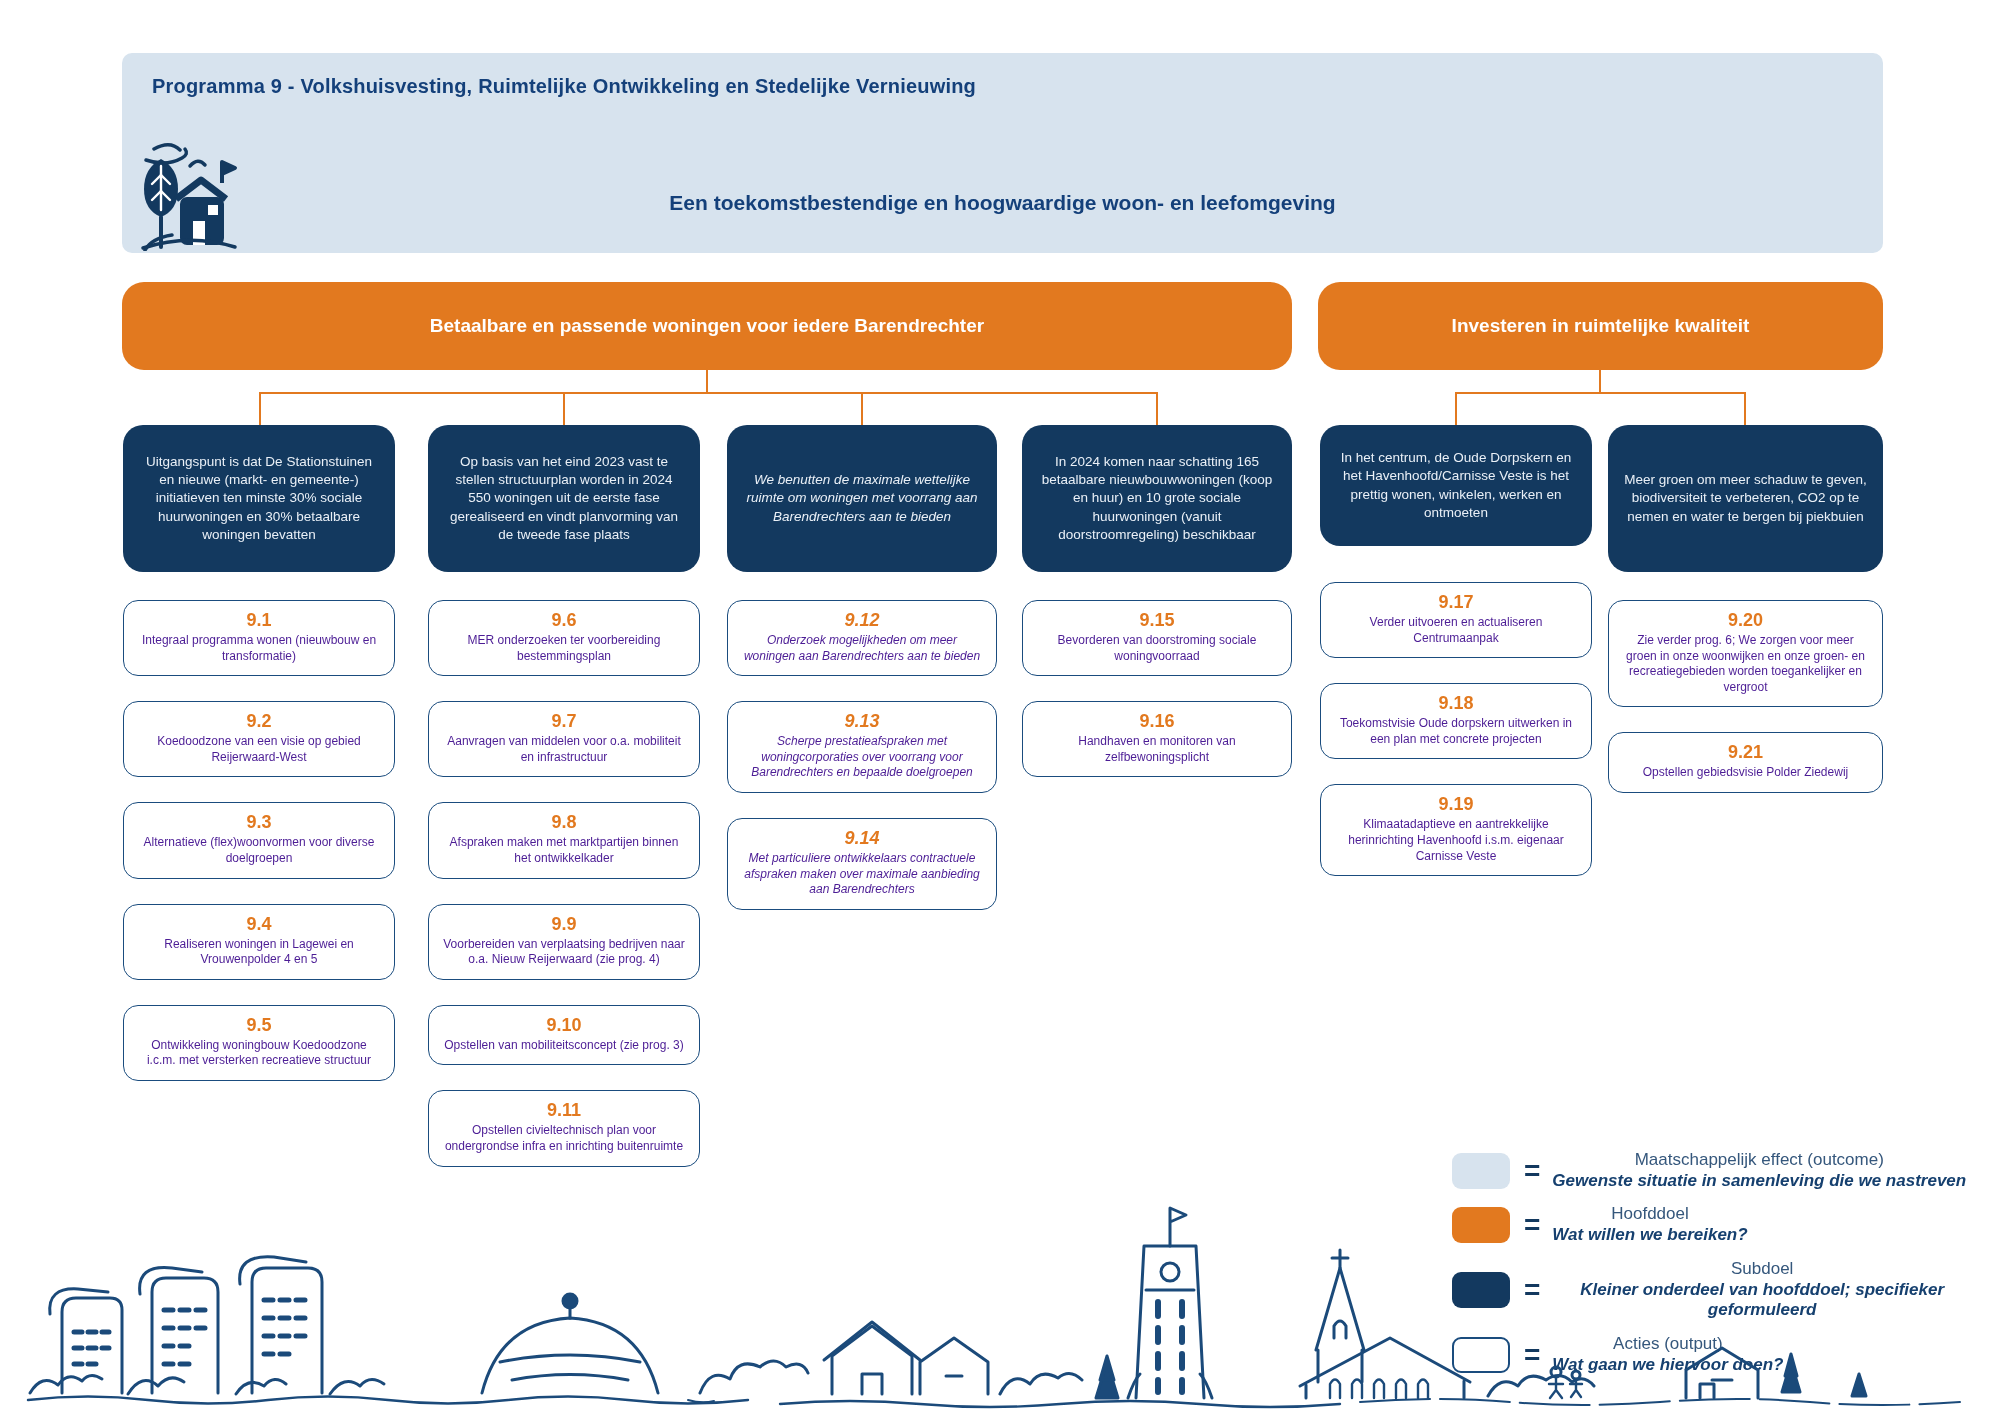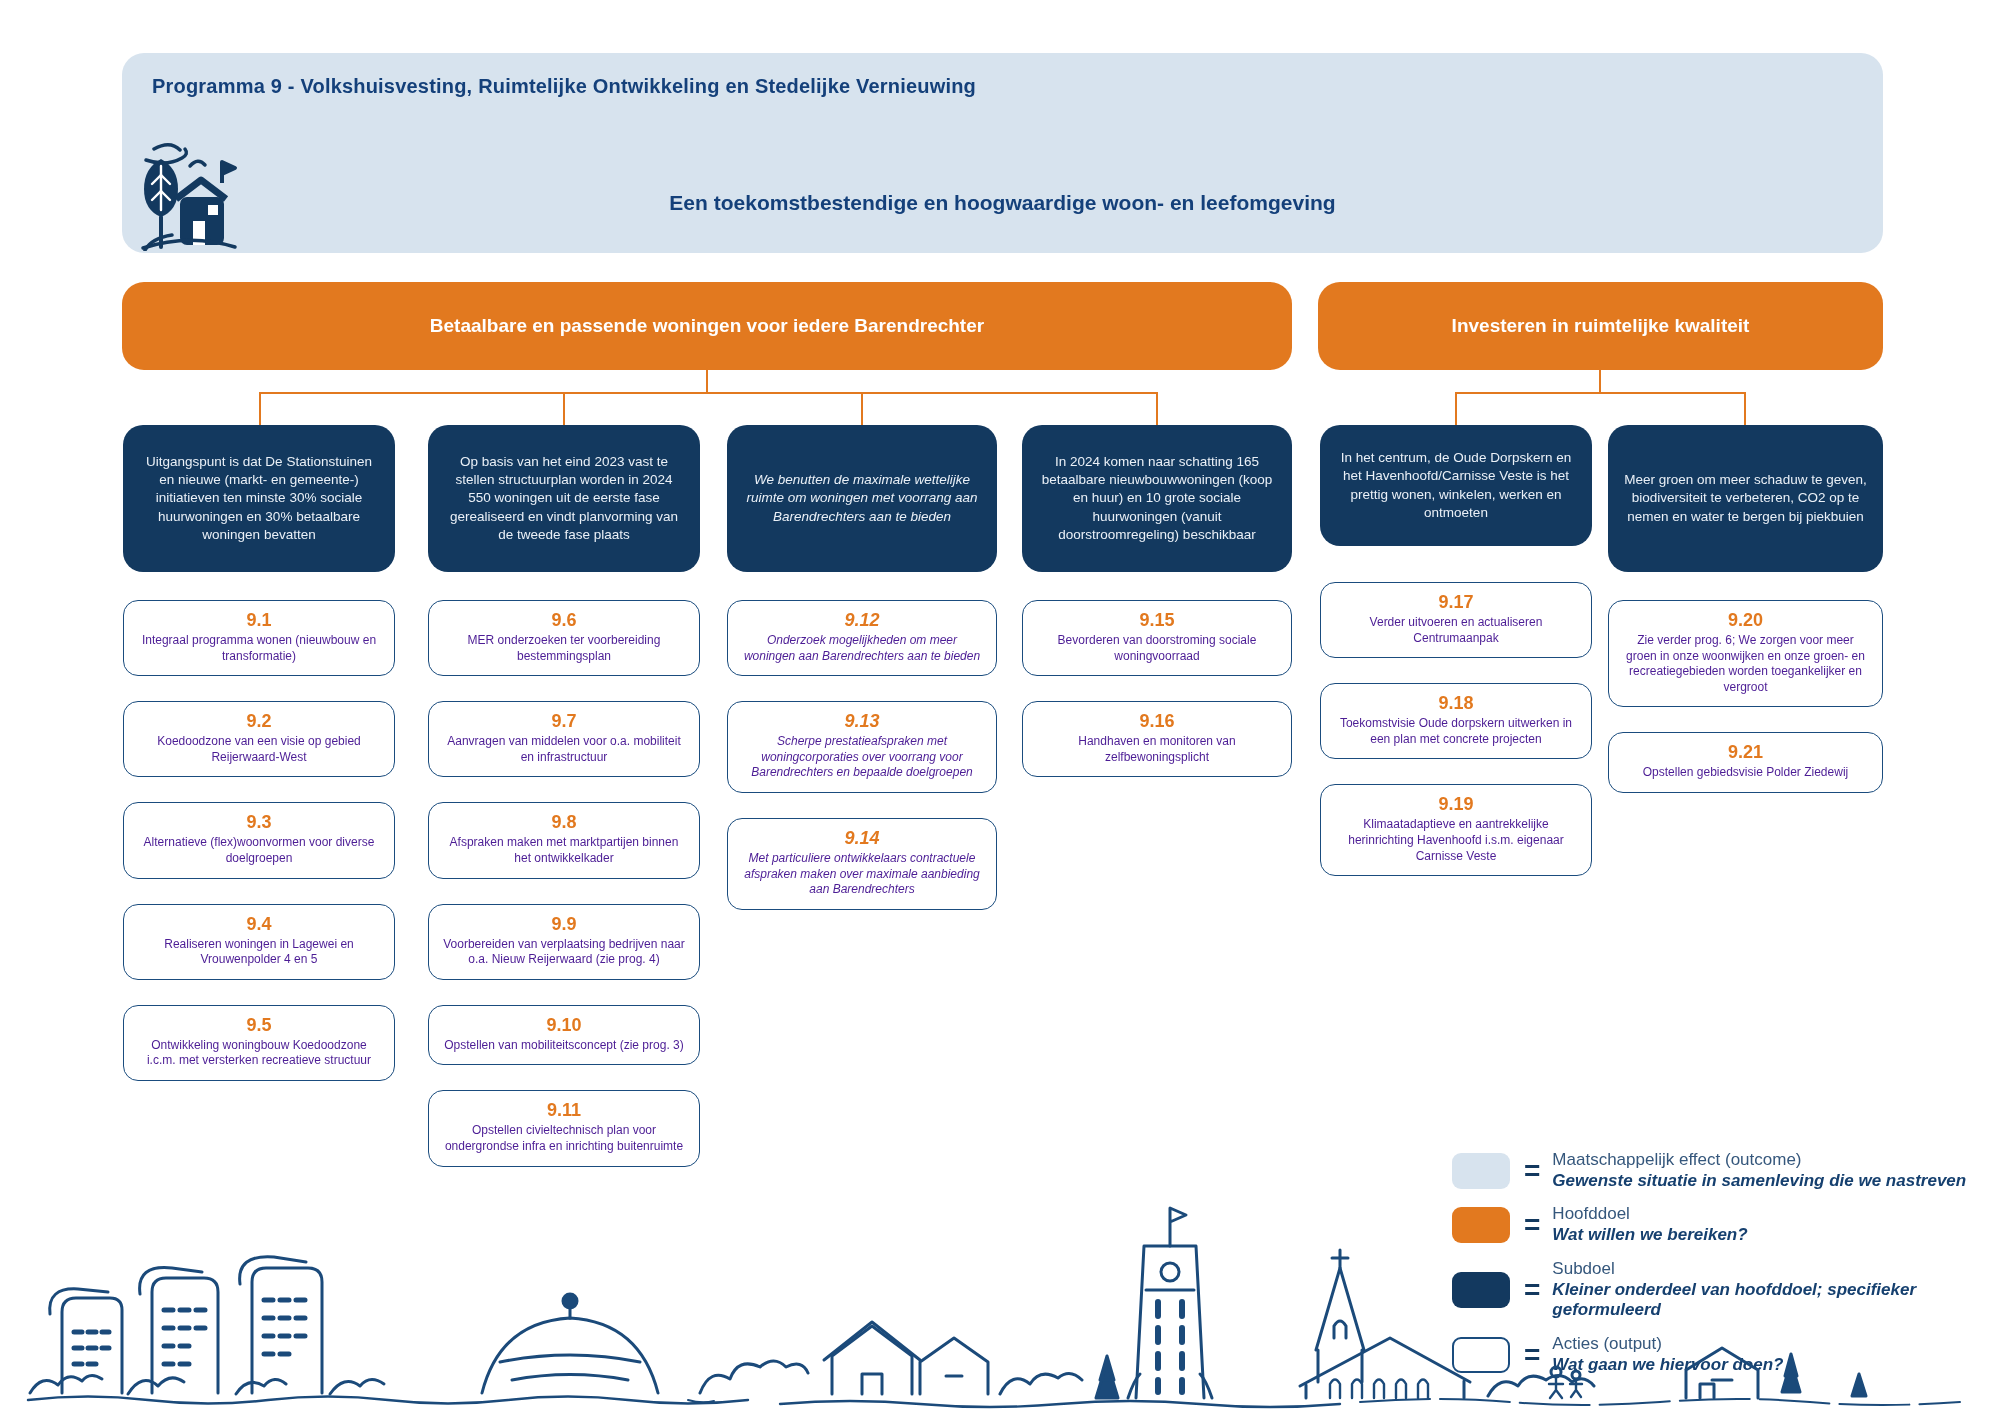--- a/index.html
+++ b/index.html
@@ -2,21 +2,21 @@
 <html><head>
 <meta charset="utf-8">
 <style>
   html,body{margin:0;padding:0;background:#ffffff;}
   body{width:2000px;height:1414px;position:relative;overflow:hidden;
        font-family:"Liberation Sans", sans-serif;}
   .canvas{position:absolute;inset:0;}
 
   
   .header{position:absolute;left:122px;top:53px;width:1761px;height:200px;
-          background:#D7E3EE;border-radius:22px;}
+          background:#D7E3EE;border-radius:10px;}
   .program-title{position:absolute;left:30px;top:22px;font-size:20px;font-weight:bold;
           color:#14407A;letter-spacing:.2px;}
   .outcome-text{position:absolute;left:0;right:0;top:138px;text-align:center;
           font-size:21px;font-weight:bold;color:#14407A;}
   .hicon{position:absolute;left:16px;top:86px;}
 
   
   .goal{position:absolute;top:282px;height:88px;background:#E2791F;border-radius:22px;
         display:flex;align-items:center;justify-content:center;color:#fff;
         font-weight:bold;font-size:19px;text-align:center;padding:4px 30px;box-sizing:border-box;}
@@ -53,21 +53,21 @@
   
   .legend{position:absolute;left:1452px;top:1150px;width:520px;}
   .lrow{display:flex;align-items:center;margin-bottom:13px;}
   .sw{width:58px;height:36px;border-radius:9px;flex:0 0 auto;}
   .sw-outcome{background:#D7E3EE;}
   .sw-goal{background:#E2791F;}
   .sw-sub{background:#13395F;}
   .sw-action{background:#fff;border:2px solid #1A4C7E;box-sizing:border-box;}
   .leq{color:#13395F;font-size:28px;font-weight:bold;margin:0 12px 0 14px;}
   .leq::after{content:"=";}
-  .ltext{line-height:1.22;}
+  .ltext{line-height:1.22;text-align:center;}
   .llabel{color:#35577C;font-size:17px;}
   .ldesc{color:#16406F;font-size:17px;font-weight:bold;font-style:italic;}
 
   
   .skyline{position:absolute;left:0;top:1150px;}
 </style>
 </head>
 <body>
 
 <div class="canvas">

